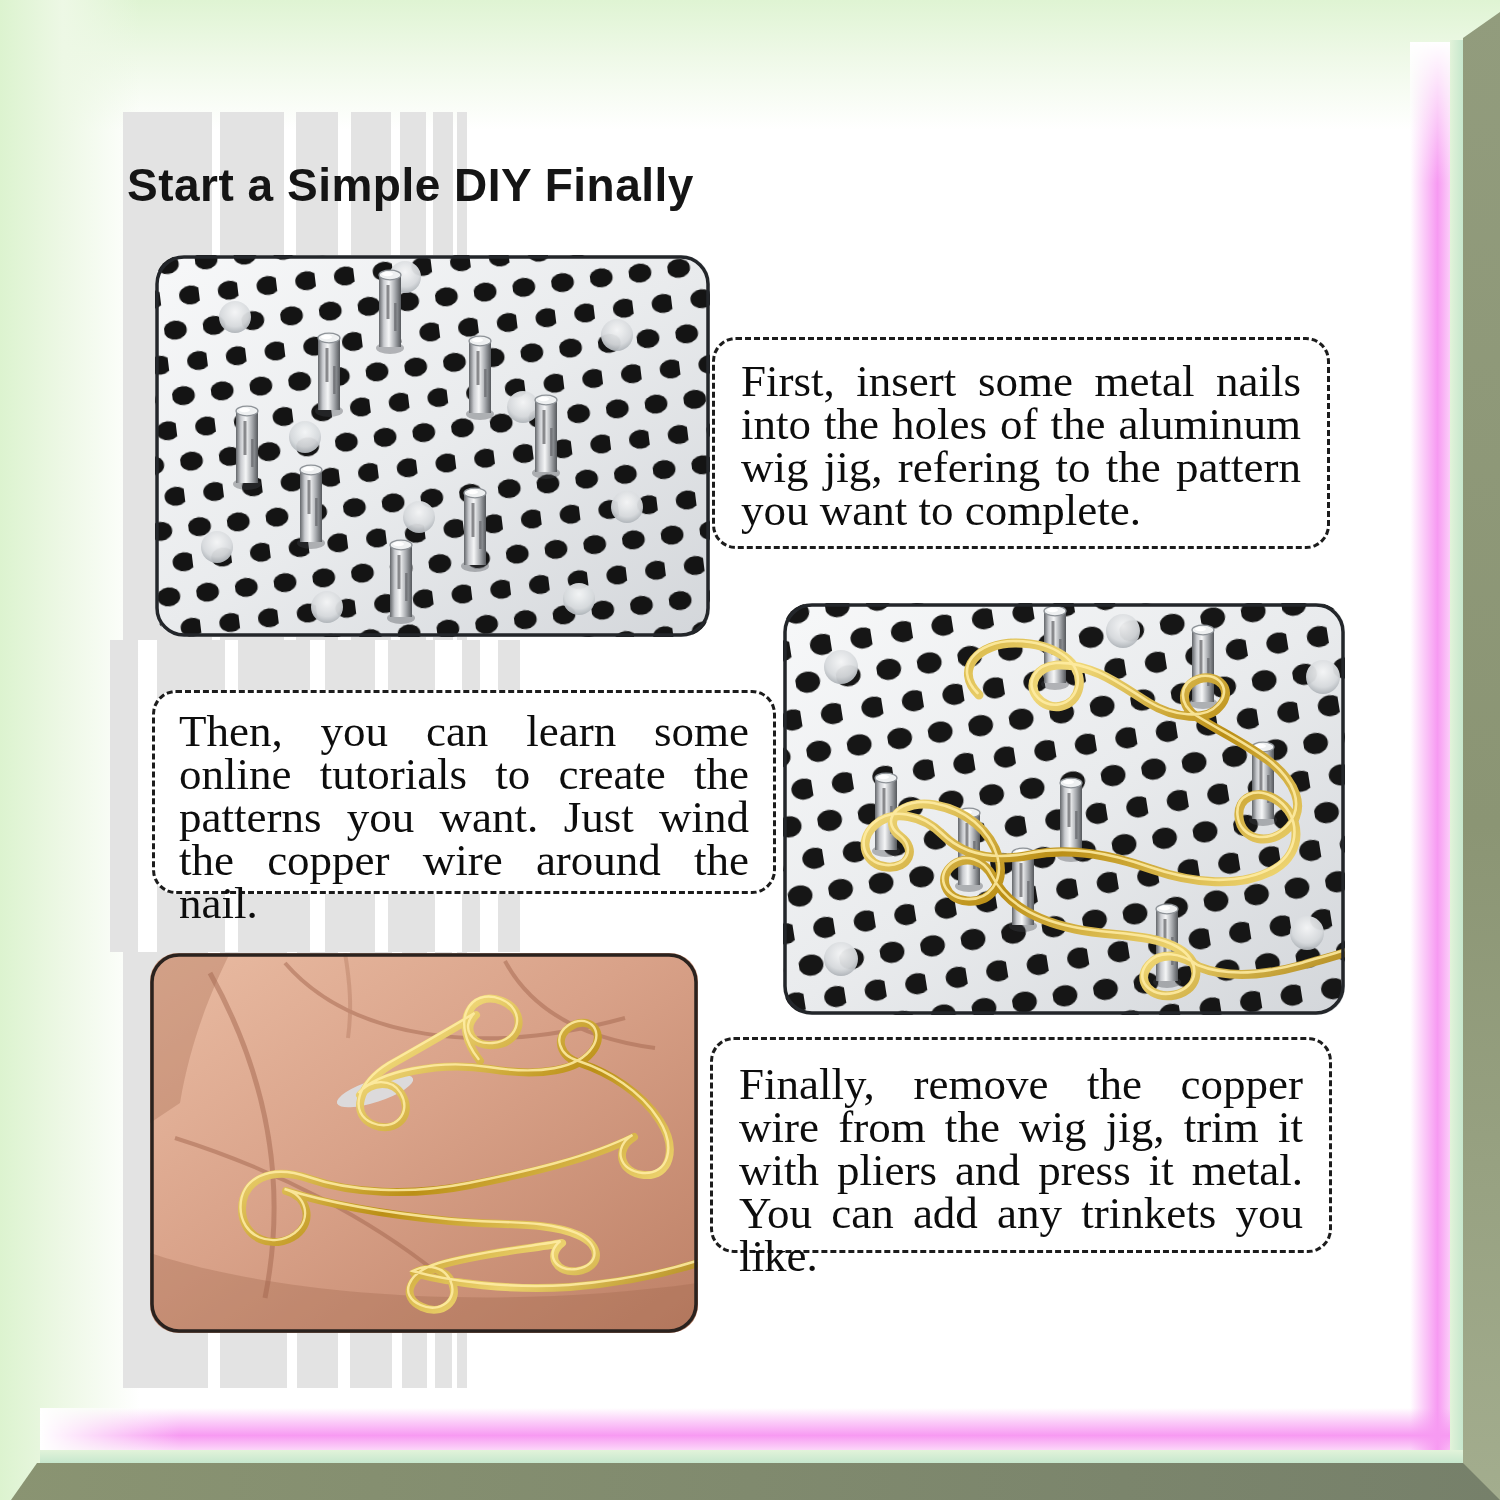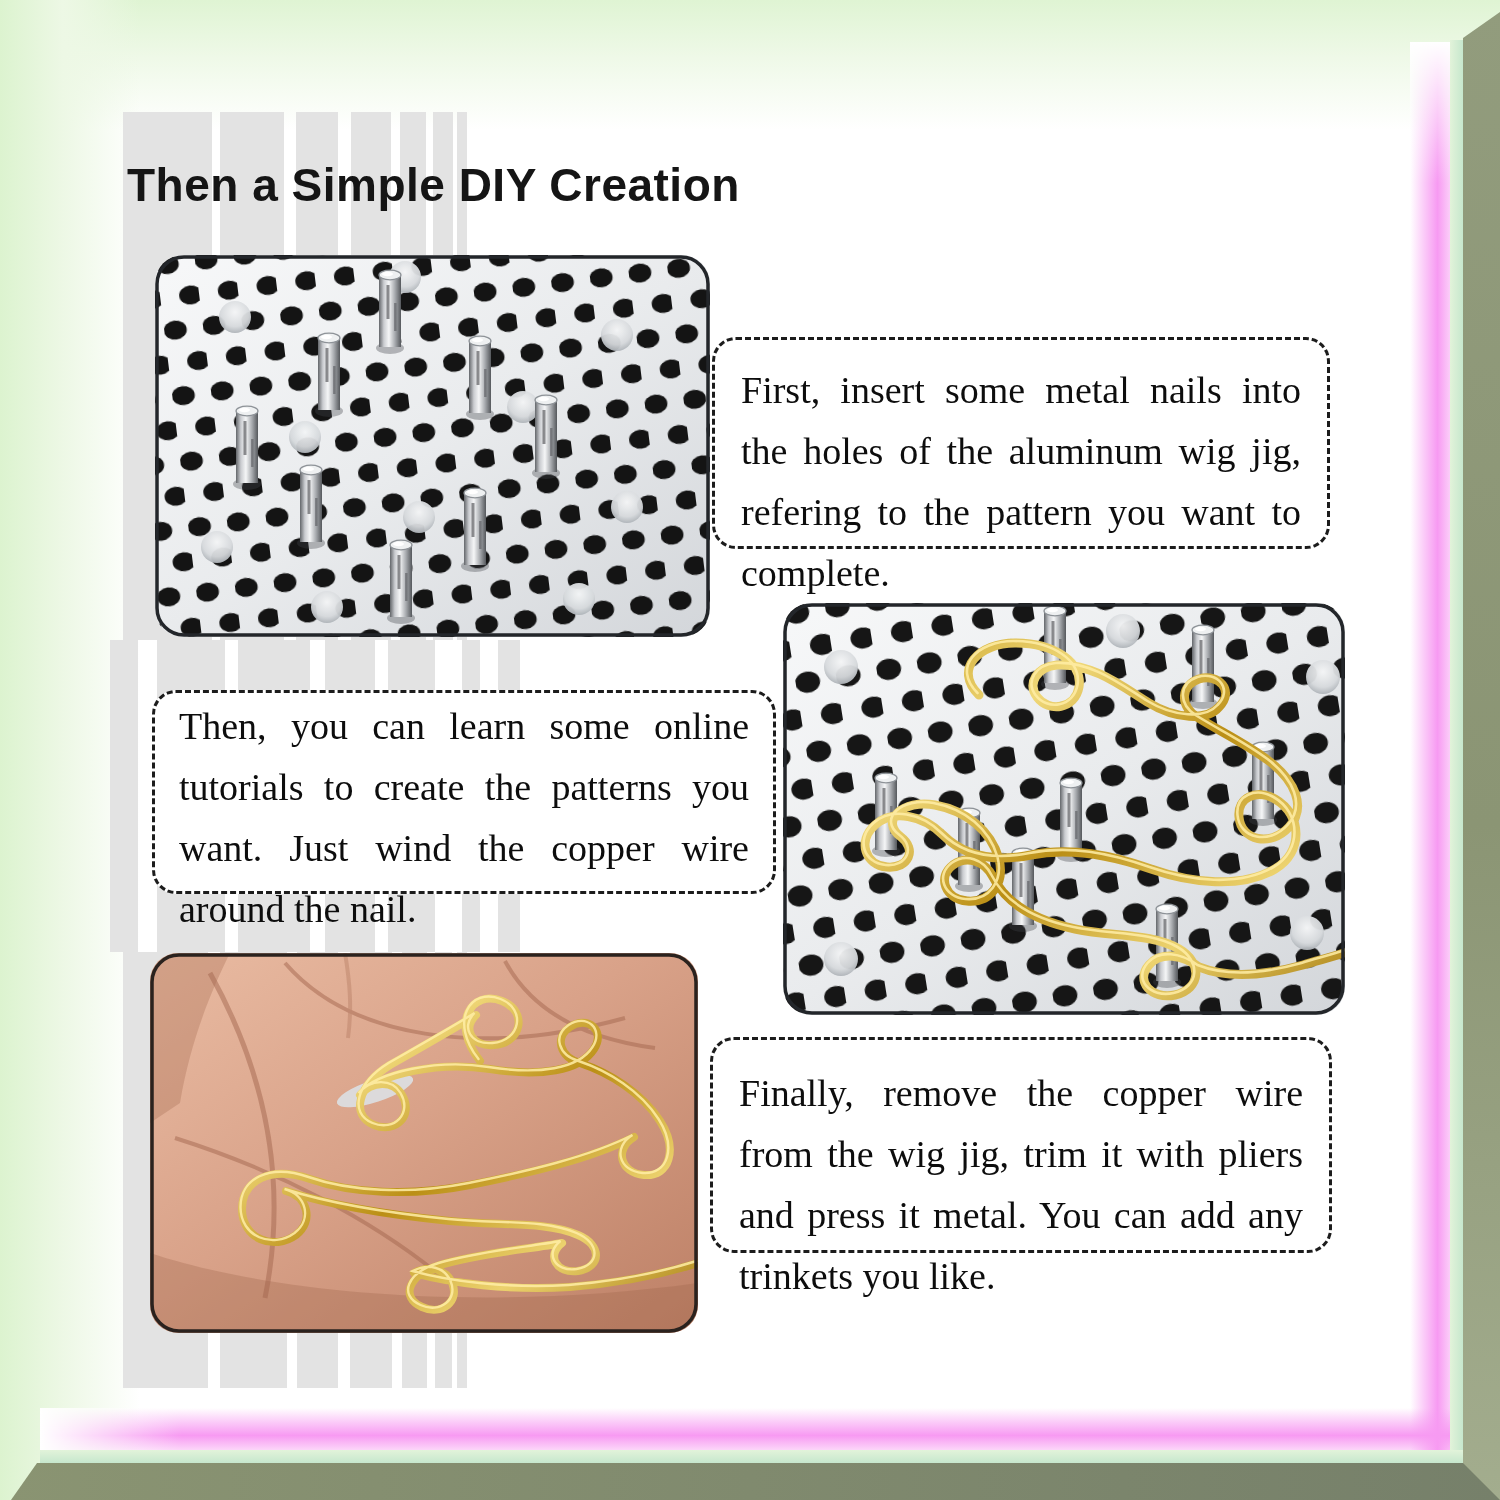--- a/index.html
+++ b/index.html
@@ -32,24 +32,24 @@
   .title{position:absolute;left:127px;top:158px;margin:0;z-index:2;
     font-size:46px;font-weight:700;color:#151515;letter-spacing:0.5px;}
   
   .photo{position:absolute;margin:0;z-index:2;line-height:0;}
   .photo-1{left:155px;top:255px;}
   .photo-2{left:783px;top:603px;}
   .photo-3{left:150px;top:953px;}
   
   .note{position:absolute;z-index:1;background:#ffffff;border:3px dashed #1c1c1c;
         border-radius:24px;box-sizing:border-box;}
-  .note-text{margin:0;font-family:"Liberation Serif",serif;font-size:38px;line-height:61px;
+  .note-text{margin:0;font-family:"Liberation Serif",serif;font-size:45px;line-height:43px;
         color:#0d0d0d;text-align:justify;}
   .note-1{left:712px;top:337px;width:618px;height:212px;padding:20px 26px;}
-  .note-2{left:152px;top:690px;width:624px;height:204px;padding:3px 24px;}
+  .note-2{left:152px;top:690px;width:624px;height:204px;padding:17px 24px;}
   .note-3{left:710px;top:1037px;width:622px;height:216px;padding:23px 26px;}
 </style>
 </head>
 <body>
 
 <div class="poster">
 
   <div class="glow-top"></div>
   <div class="glow-left"></div>
   <div class="pink-right"></div>
@@ -149,21 +149,21 @@
         C 300 78,268 96,240 112 C 208 132,200 162,224 172 C 246 181,264 162,252 142 C 243 127,222 128,210 142
         C 230 120,290 108,340 116 C 390 124,430 118,444 96 C 456 78,438 62,420 74 C 404 85,410 104,430 110
         C 460 120,492 140,510 168 C 528 196,520 224,494 222 C 470 220,464 196,484 184 C 440 206,380 220,320 232
         C 260 244,200 240,160 226 C 120 212,92 228,92 256 C 92 286,124 298,146 282 C 164 268,158 244,136 238
         C 180 252,240 262,300 268 C 350 273,396 268,428 282 C 452 292,452 314,428 318 C 406 321,396 302,412 290
         C 380 296,330 300,290 312 C 258 322,250 344,272 354 C 292 363,310 348,302 330 C 296 316,280 312,264 320
         C 300 330,360 338,420 334 C 470 330,510 322,548 310"></path>
     </defs>
   </svg>
 
-  <h1 class="title">Then a Simple DIY Creation</h1>
+  <h1 class="title">Start a Simple DIY Finally</h1>
 
   <figure class="photo photo-1">
     <svg viewBox="0 0 555 382" width="555" height="382">
       <g clip-path="url(#clipP1)">
         <rect width="555" height="382" fill="url(#bd1)"></rect>
         <rect width="555" height="382" fill="url(#hp1)"></rect>
         <g opacity="0.95">
           <circle cx="80" cy="62" r="16" fill="url(#sink)"></circle>
             <circle cx="250" cy="22" r="16" fill="url(#sink)"></circle>
           <circle cx="462" cy="80" r="16" fill="url(#sink)"></circle>

